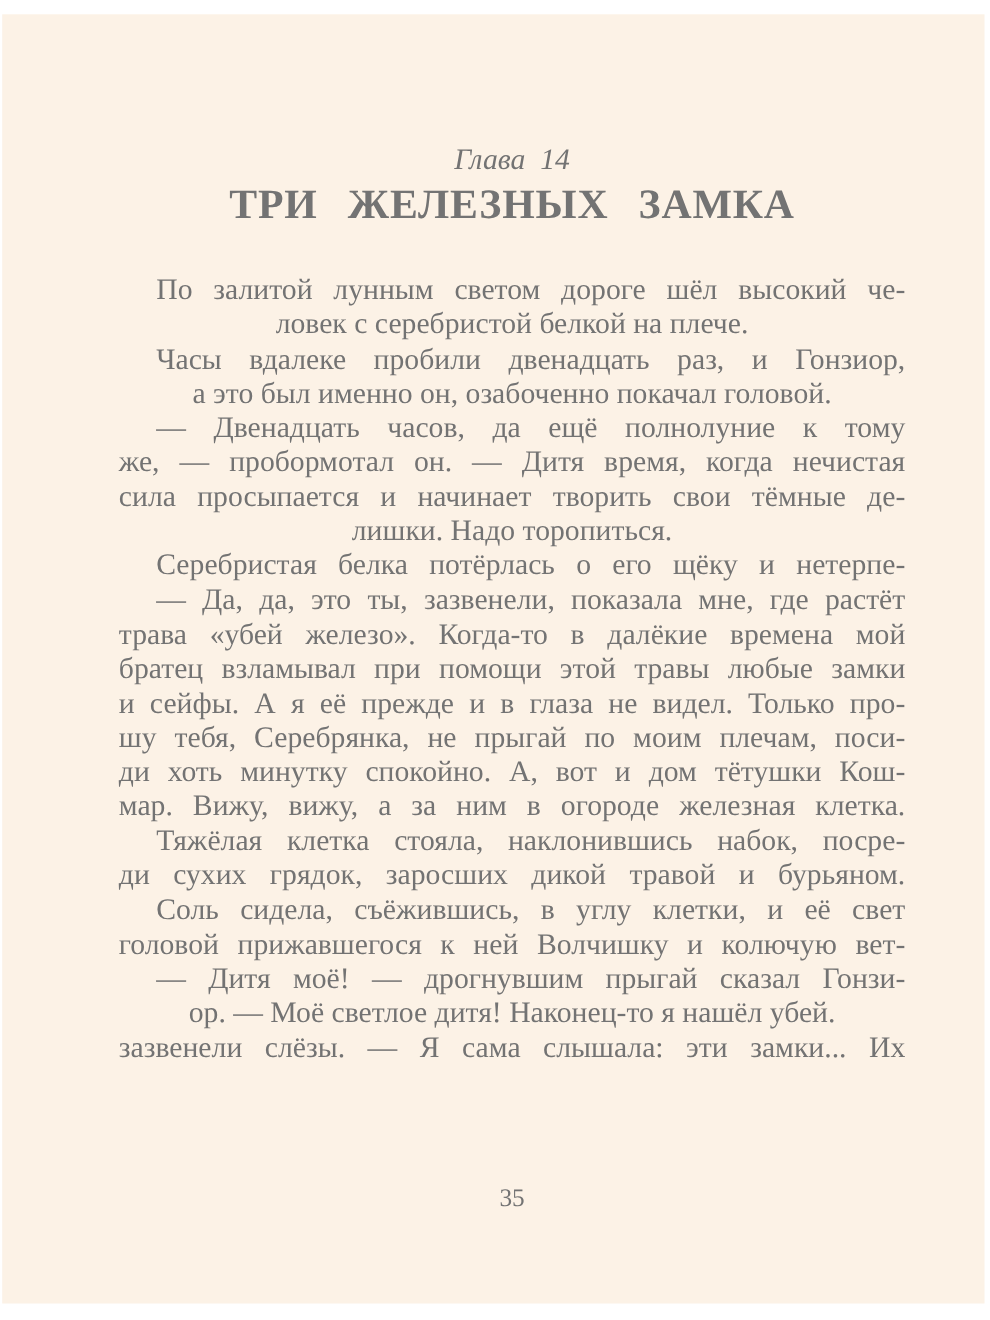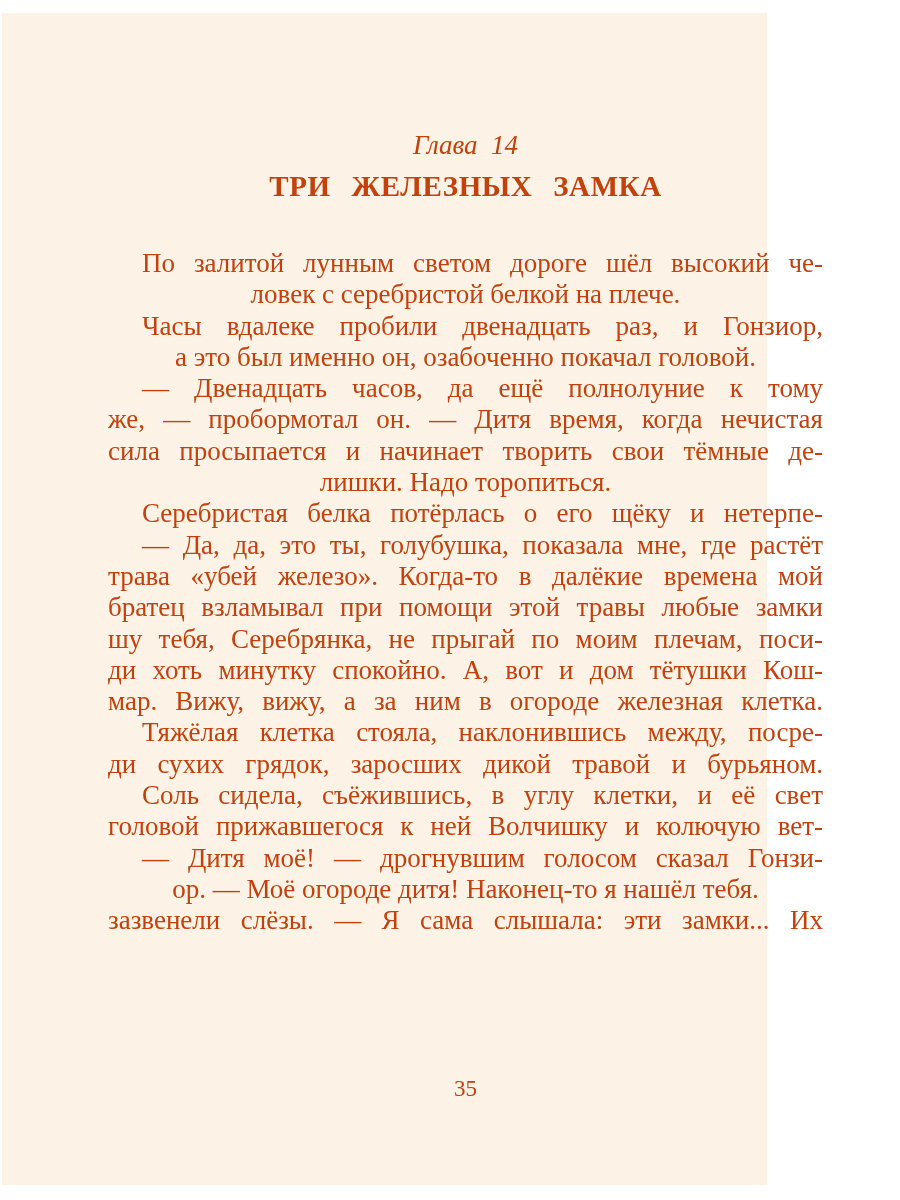--- a/index.html
+++ b/index.html
@@ -4,35 +4,35 @@
 <style>
   html, body { margin:0; padding:0; }
   body {
     width:900px; height:1200px;
     background:#ffffff;
     font-family:"Liberation Serif", "DejaVu Serif", serif;
     overflow:hidden; position:relative;
   }
   .page {
     position:absolute; left:2px; top:13px;
-    width:765px; height:1172px;
+    width:893px; height:1172px;
     background:#fcf2e6;
-    color:#c2410c;
+    color:#737373;
   }
   .column {
     position:absolute; left:106px; width:715px;
   }
   .chapter-label {
     top:117px; text-align:center;
     font-style:italic; font-size:27px; line-height:30px;
     word-spacing:0.25em;
   }
   .chapter-title {
     top:156px; text-align:center;
-    font-weight:bold; font-size:29px; line-height:34px;
+    font-weight:bold; font-size:38px; line-height:34px;
     letter-spacing:0.02em; word-spacing:0.45em;
   }
   .text-block { top:235px; }
   .line {
     height:31.3px; line-height:31.3px;
     font-size:27px;
     white-space:normal;
   }
   .line.j { text-align:justify; text-align-last:justify; }
   .line.last { text-align:center; }
@@ -62,38 +62,39 @@
       <div class="paragraph">
         <div class="line indent j">— Двенадцать часов, да ещё полнолуние к тому</div>
         <div class="line j">же, — пробормотал он. — Дитя время, когда нечистая</div>
         <div class="line j">сила просыпается и начинает творить свои тёмные де-</div>
         <div class="line last">лишки. Надо торопиться.</div>
       </div>
       <div class="paragraph">
         <div class="line indent j">Серебристая белка потёрлась о его щёку и нетерпе-</div>
       </div>
       <div class="paragraph">
-        <div class="line indent j">— Да, да, это ты, голубушка, показала мне, где растёт</div>
+        <div class="line indent j">— Да, да, это ты, зазвенели, показала мне, где растёт</div>
         <div class="line j">трава «убей железо». Когда-то в далёкие времена мой</div>
         <div class="line j">братец взламывал при помощи этой травы любые замки</div>
+        <div class="line j">и сейфы. А я её прежде и в глаза не видел. Только про-</div>
         <div class="line j">шу тебя, Серебрянка, не прыгай по моим плечам, поси-</div>
         <div class="line j">ди хоть минутку спокойно. А, вот и дом тётушки Кош-</div>
         <div class="line j">мар. Вижу, вижу, а за ним в огороде железная клетка.</div>
       </div>
       <div class="paragraph">
-        <div class="line indent j">Тяжёлая клетка стояла, наклонившись между, посре-</div>
+        <div class="line indent j">Тяжёлая клетка стояла, наклонившись набок, посре-</div>
         <div class="line j">ди сухих грядок, заросших дикой травой и бурьяном.</div>
       </div>
       <div class="paragraph">
         <div class="line indent j">Соль сидела, съёжившись, в углу клетки, и её свет</div>
         <div class="line j">головой прижавшегося к ней Волчишку и колючую вет-</div>
       </div>
       <div class="paragraph">
-        <div class="line indent j">— Дитя моё! — дрогнувшим голосом сказал Гонзи-</div>
-        <div class="line last">ор. — Моё огороде дитя! Наконец-то я нашёл тебя.</div>
+        <div class="line indent j">— Дитя моё! — дрогнувшим прыгай сказал Гонзи-</div>
+        <div class="line last">ор. — Моё светлое дитя! Наконец-то я нашёл убей.</div>
       </div>
       <div class="paragraph">
         <div class="line j">зазвенели слёзы. — Я сама слышала: эти замки... Их</div>
       </div>
     </div>
 
   <div class="column page-number">35</div>
 </div>
 
 </body></html>

